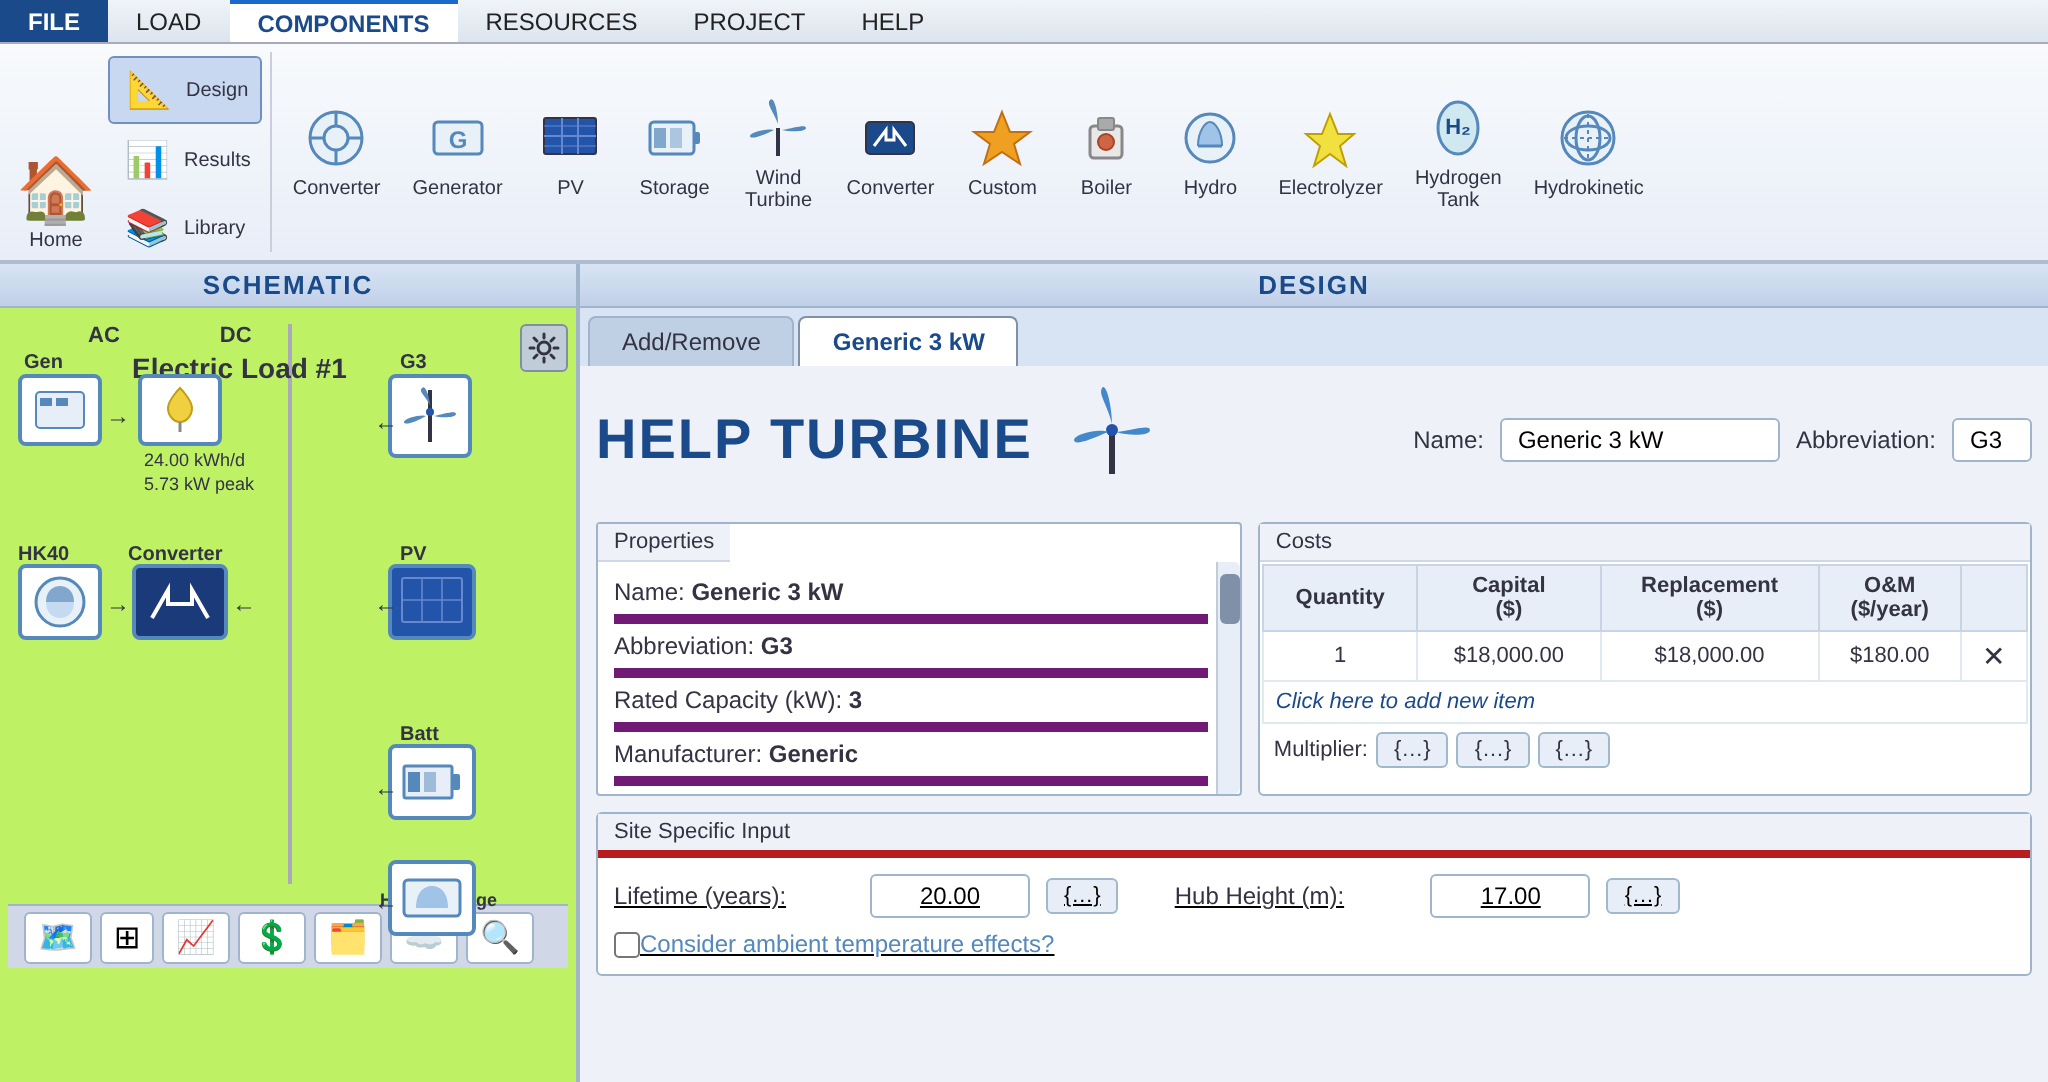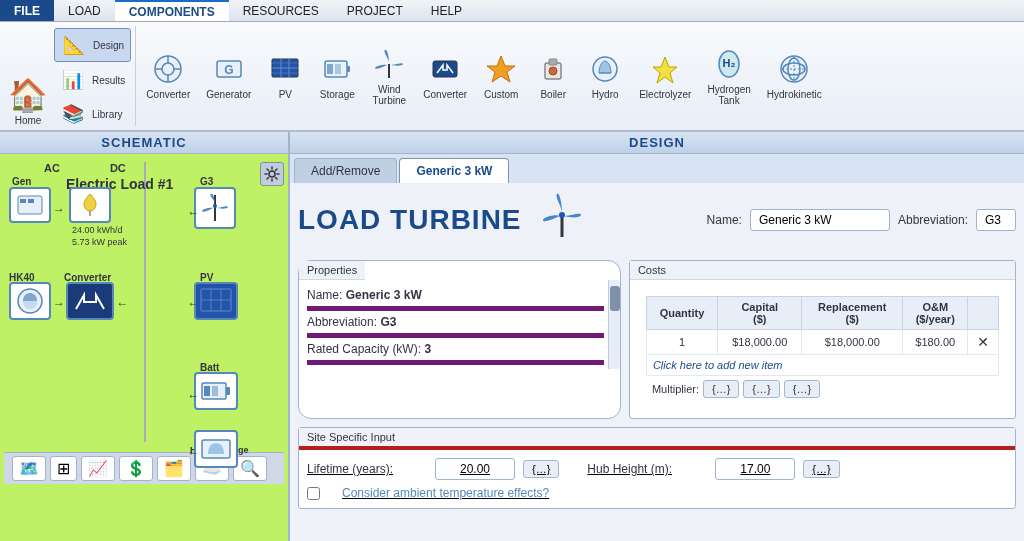--- a/index.html
+++ b/index.html
@@ -45,21 +45,21 @@
     .wt-header { display: flex; align-items: center; gap: 16px; margin-bottom: 12px; }
     .wt-title { font-size: 28px; font-weight: bold; color: #1a4a8a; letter-spacing: 1px; }
     .wt-icon { font-size: 40px; color: #4488cc; }
     .wt-name-row { display: flex; align-items: center; gap: 8px; margin-left: auto; }
     .wt-name-label { font-size: 12px; color: #334; }
     .wt-name-input { border: 1px solid #a0b4cc; border-radius: 3px; padding: 3px 8px; font-size: 12px; width: 140px; background: white; }
     .wt-abbr-input { border: 1px solid #a0b4cc; border-radius: 3px; padding: 3px 8px; font-size: 12px; width: 40px; background: white; }
 
     
     .panels-row { display: flex; gap: 8px; margin-bottom: 8px; }
-    .properties-panel { flex: 1; border: 1px solid #a0b4cc; border-radius: 13px; background: white; }
+    .properties-panel { flex: 1; border: 1px solid #a0b4cc; border-radius: 2px; background: white; }
     .costs-panel { flex: 1.2; border: 1px solid #a0b4cc; border-radius: 3px; background: white; }
     .panel-title { font-size: 11px; color: #334; padding: 3px 8px; background: #eef2f8; border-bottom: 1px solid #d0d8e8; font-weight: normal; }
     .prop-row { padding: 4px 0; font-size: 12px; color: #334; border-bottom: 5px solid #701a75; }
     .prop-value { font-weight: bold; }
 
     
     .costs-table { width: 100%; border-collapse: collapse; font-size: 11px; }
     .costs-table th { background: #e8eef8; padding: 4px 6px; border: 1px solid #c8d4e4; text-align: center; font-size: 11px; color: #334; }
     .costs-table td { padding: 4px 6px; border: 1px solid #e0e8f0; text-align: center; color: #334; }
     .costs-table .add-row td { color: #1a4a8a; font-style: italic; text-align: left; }
@@ -70,21 +70,21 @@
 
     
     .site-section { border: 1px solid #a0b4cc; border-radius: 3px; background: white; }
     .site-title { font-size: 11px; color: #334; padding: 3px 8px; background: #eef2f8; border-bottom: 4px solid #b91c1c; }
     .site-content { padding: 8px; text-decoration: underline; }
     .site-row { display: flex; align-items: center; gap: 8px; margin-bottom: 6px; }
     .site-label { font-size: 12px; color: #334; min-width: 120px; }
     .site-input { border: 1px solid #a0b4cc; border-radius: 3px; padding: 3px 8px; font-size: 12px; width: 80px; background: white; text-align: center; }
     .site-expr-btn { background: #e8eef8; border: 1px solid #a0b8cc; border-radius: 3px; padding: 2px 8px; font-size: 11px; cursor: pointer; }
     .hub-section { display: flex; align-items: center; gap: 8px; margin-left: 20px; }
-    .checkbox-row { display: flex; align-items: flex-end; gap: 22px; margin-top: 4px; }
+    .checkbox-row { display: flex; align-items: flex-end; gap: 0; margin-top: 4px; }
     .checkbox-row input { accent-color: #5588bb; }
     .checkbox-label { font-size: 12px; color: #5588bb; }
 
     
     .bottom-toolbar { display: flex; align-items: center; background: #d0d8e8; border-top: 1px solid #a0b4cc; padding: 3px 8px; gap: 4px; height: 32px; }
     .bottom-btn { background: white; border: 1px solid #a0b4cc; border-radius: 3px; padding: 2px 6px; cursor: pointer; font-size: 16px; }
 
     
     .props-scroll { max-height: 130px; overflow-y: auto; }
     .props-scroll::-webkit-scrollbar { width: 10px; }
@@ -393,21 +393,21 @@
     <div class="section-header">DESIGN</div>
 
     <div class="tabs">
       <div class="tab">Add/Remove</div>
       <div class="tab active">Generic 3 kW</div>
     </div>
 
     <div class="design-content">
 
       <div class="wt-header">
-        <div class="wt-title">LOAD TURBINE</div>
+        <div class="wt-title">HELP TURBINE</div>
         <div class="wt-icon">
           <svg width="48" height="48" viewBox="0 0 48 48">
               <line x1="24" y1="24" x2="24" y2="46" stroke="#334" stroke-width="3"></line>
               <circle cx="24" cy="24" r="3" fill="#2255aa"></circle>
               <path d="M24 21 C22 12, 17 6, 19 3 C21 0, 24 12, 24 21" fill="#4488cc"></path>
               <path d="M26 25 C35 24, 43 21, 43 24 C43 27, 32 27, 26 25" fill="#4488cc"></path>
               <path d="M22 25 C13 29, 5 32, 5 29 C5 26, 18 23, 22 25" fill="#4488cc"></path>
             </svg>
         </div>
         <div class="wt-name-row">
@@ -422,31 +422,32 @@
 
         <div class="properties-panel">
           <div style="display:flex; align-items:center; justify-content:space-between;">
             <div class="panel-title">Properties</div>
           </div>
           <div style="position:relative;">
             <div class="props-scroll" style="padding:4px 8px; padding-right:16px;">
               <div class="prop-row">Name: <span class="prop-value">Generic 3 kW</span></div>
               <div class="prop-row">Abbreviation: <span class="prop-value">G3</span></div>
               <div class="prop-row">Rated Capacity (kW): <span class="prop-value">3</span></div>
+              <div class="prop-row">Manufacturer: <span class="prop-value">Generic</span></div>
             </div>
 
             <div style="position:absolute; right:0; top:0; width:12px; height:100%; background:#e8eef8; border-left:1px solid #c0ccd8; border-radius:0 3px 3px 0;">
               <div style="width:10px; height:25px; background:#8090a8; border-radius:3px; margin:2px 1px; position:relative; top:4px;"></div>
             </div>
           </div>
         </div>
 
         <div class="costs-panel">
           <div class="panel-title">Costs</div>
-          <div style="padding:16px;">
+          <div style="padding:1px;">
             <table class="costs-table">
               <thead>
                 <tr>
                   <th>Quantity</th>
                   <th>Capital<br>($)</th>
                   <th>Replacement<br>($)</th>
                   <th>O&amp;M<br>($/year)</th>
                   <th></th>
                 </tr>
               </thead>

